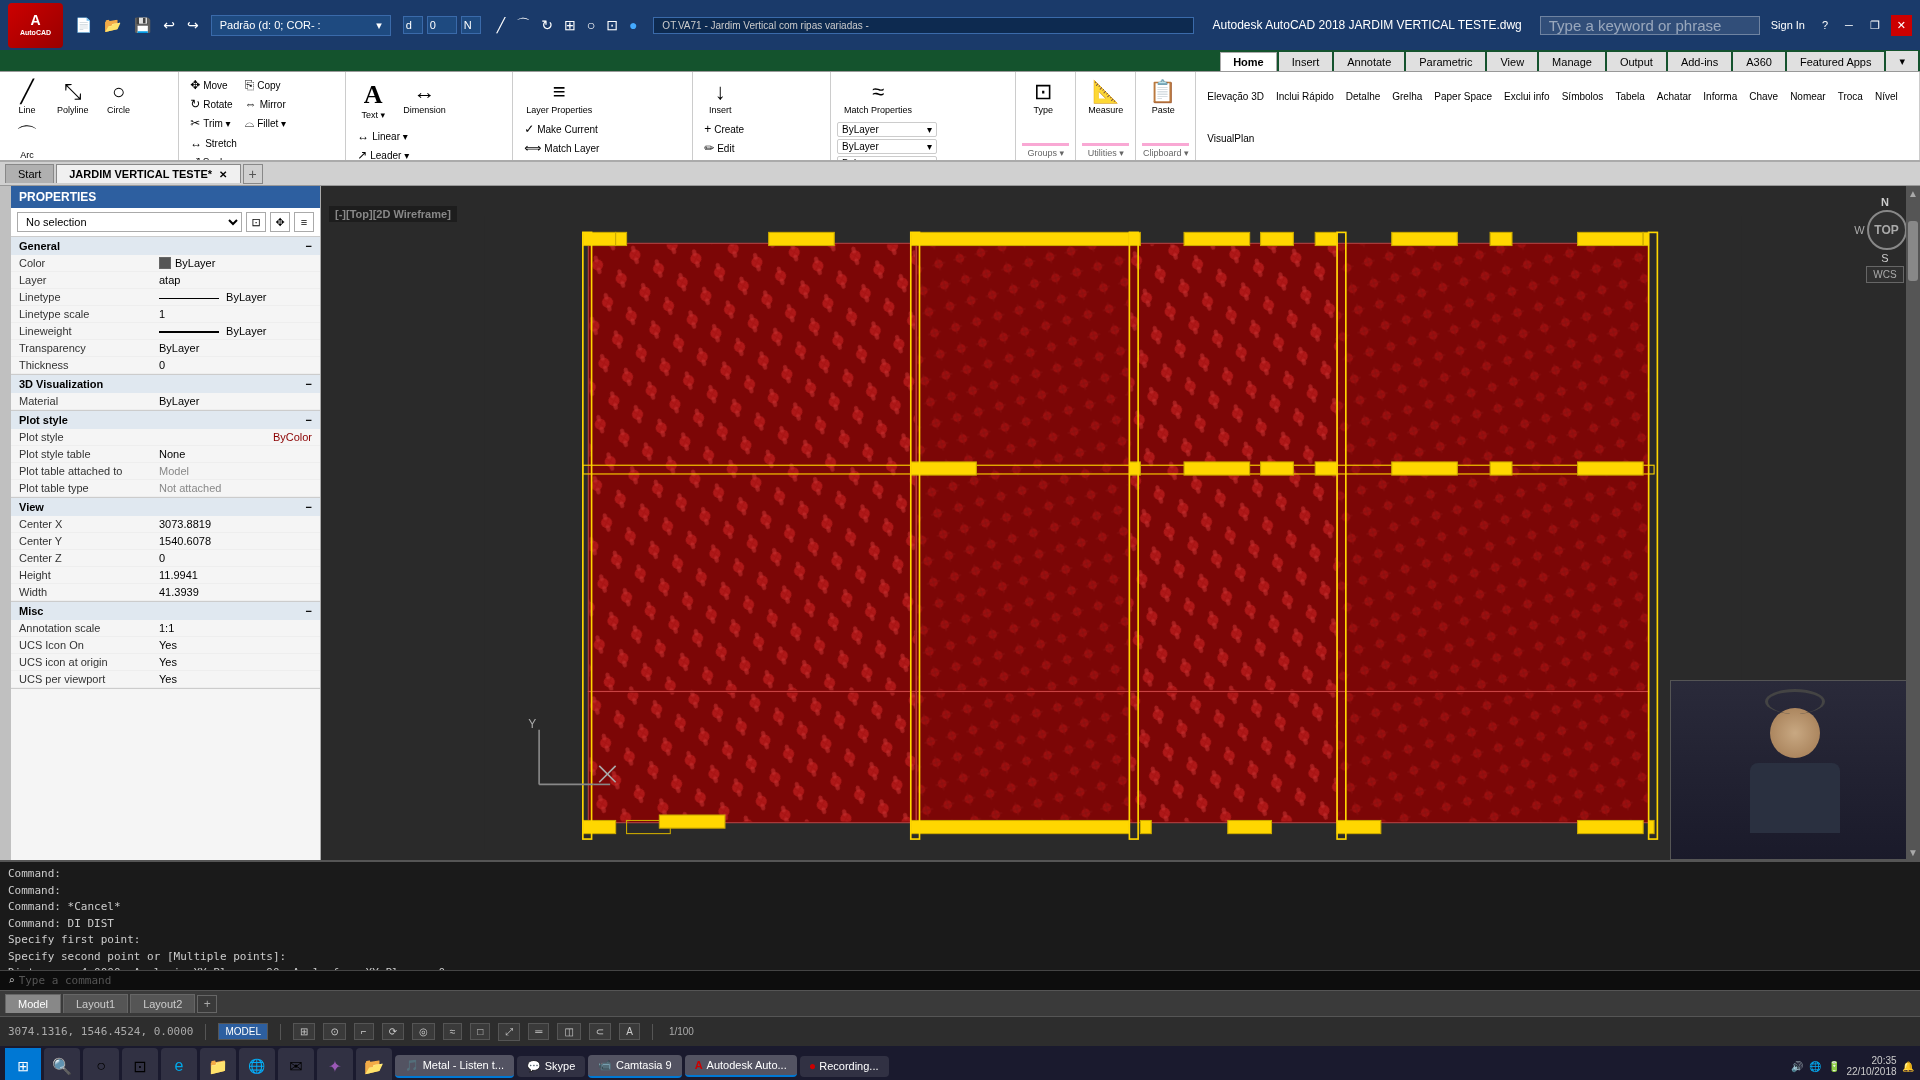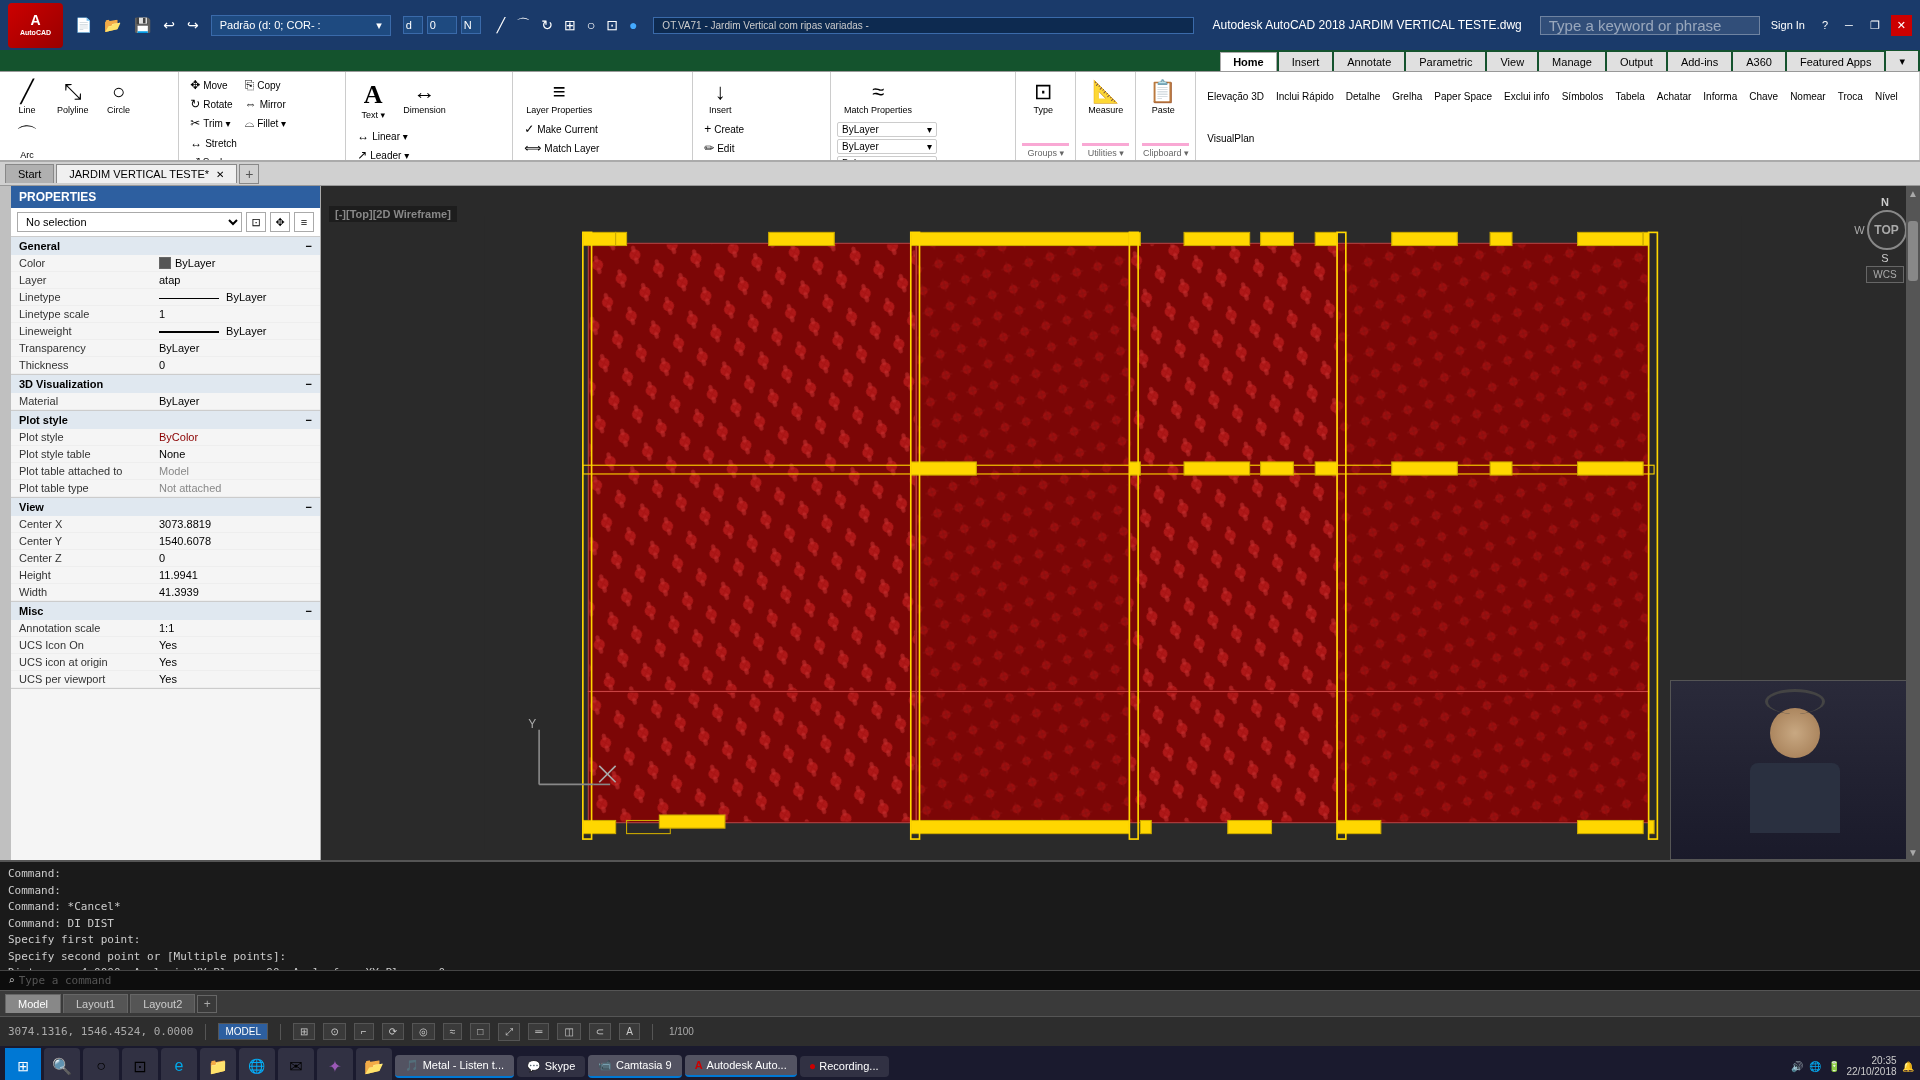--- a/index.html
+++ b/index.html
@@ -112,21 +112,21 @@
       border-bottom: 1px solid #999;
     }
     .drawing-tab {
       padding: 3px 12px;
       font-size: 11px;
       cursor: pointer;
       background: #b0b0b0;
       border: 1px solid #888;
       border-bottom: none;
     }
-    .drawing-tab.active { background: #f0f0f0; font-weight: normal; }
+    .drawing-tab.active { background: #f0f0f0; font-weight: bold; }
     .drawing-tab-new {
       width: 20px; height: 20px;
       background: transparent; border: 1px solid #888;
       cursor: pointer; display: flex; align-items: center; justify-content: center;
       font-size: 14px; color: #555;
     }
 
     
     #main-layout {
       display: flex;
@@ -862,21 +862,21 @@
       </div>
     </div>
 
     <div class="prop-section">
       <div class="prop-section-header">
         <span>Plot style</span>
         <span>−</span>
       </div>
       <div class="prop-row">
         <span class="prop-label">Plot style</span>
-        <span class="prop-value" style="color:#8b0000;">ByColor</span>
+        <span class="prop-value" style="color:#8b0000;text-align:right;">ByColor</span>
       </div>
       <div class="prop-row">
         <span class="prop-label">Plot style table</span>
         <span class="prop-value">None</span>
       </div>
       <div class="prop-row">
         <span class="prop-label">Plot table attached to</span>
         <span class="prop-value" style="color:#888;">Model</span>
       </div>
       <div class="prop-row">

